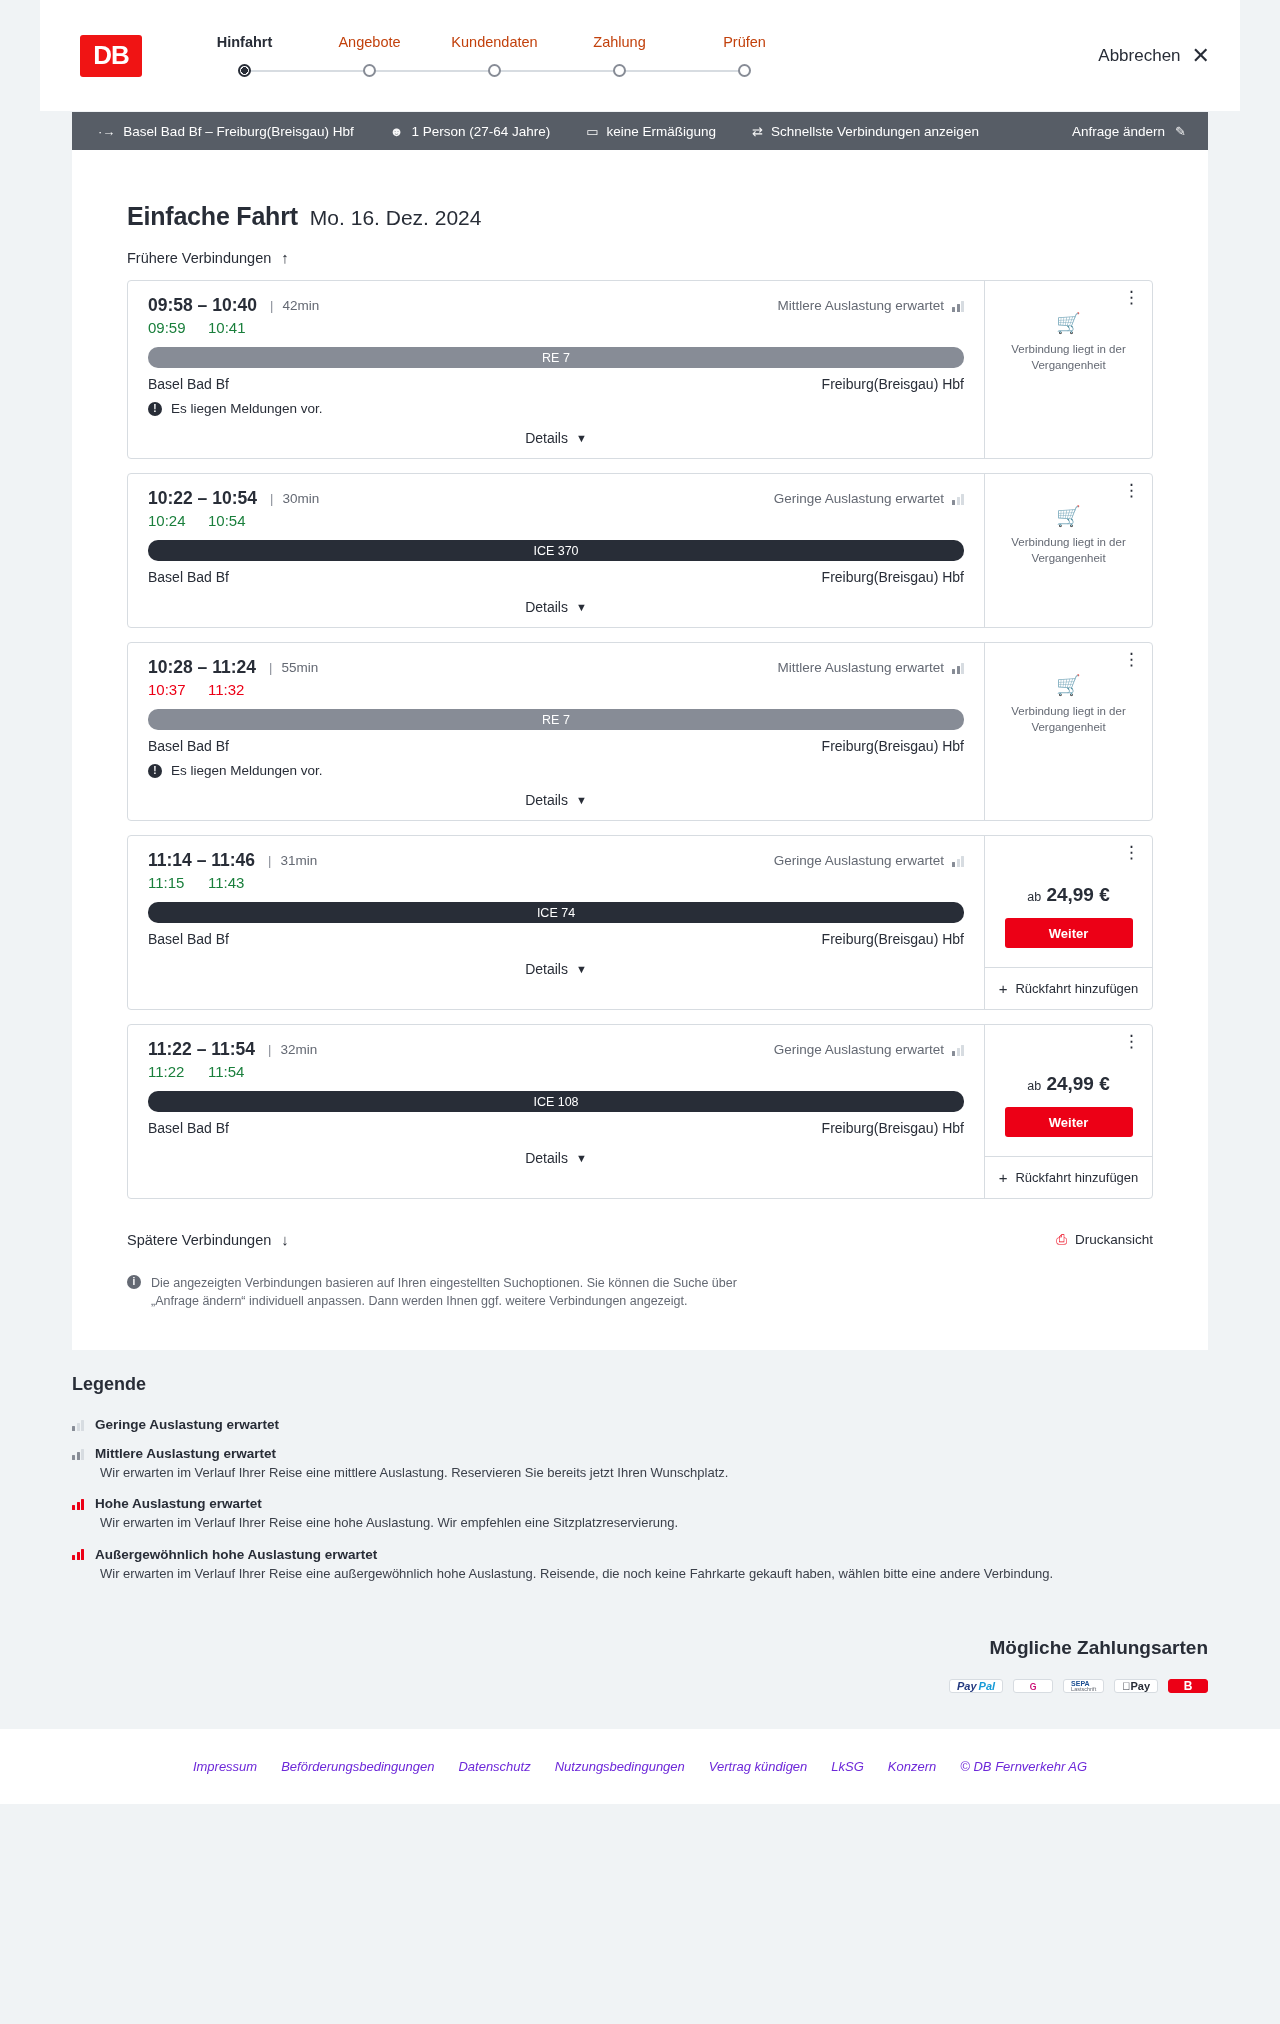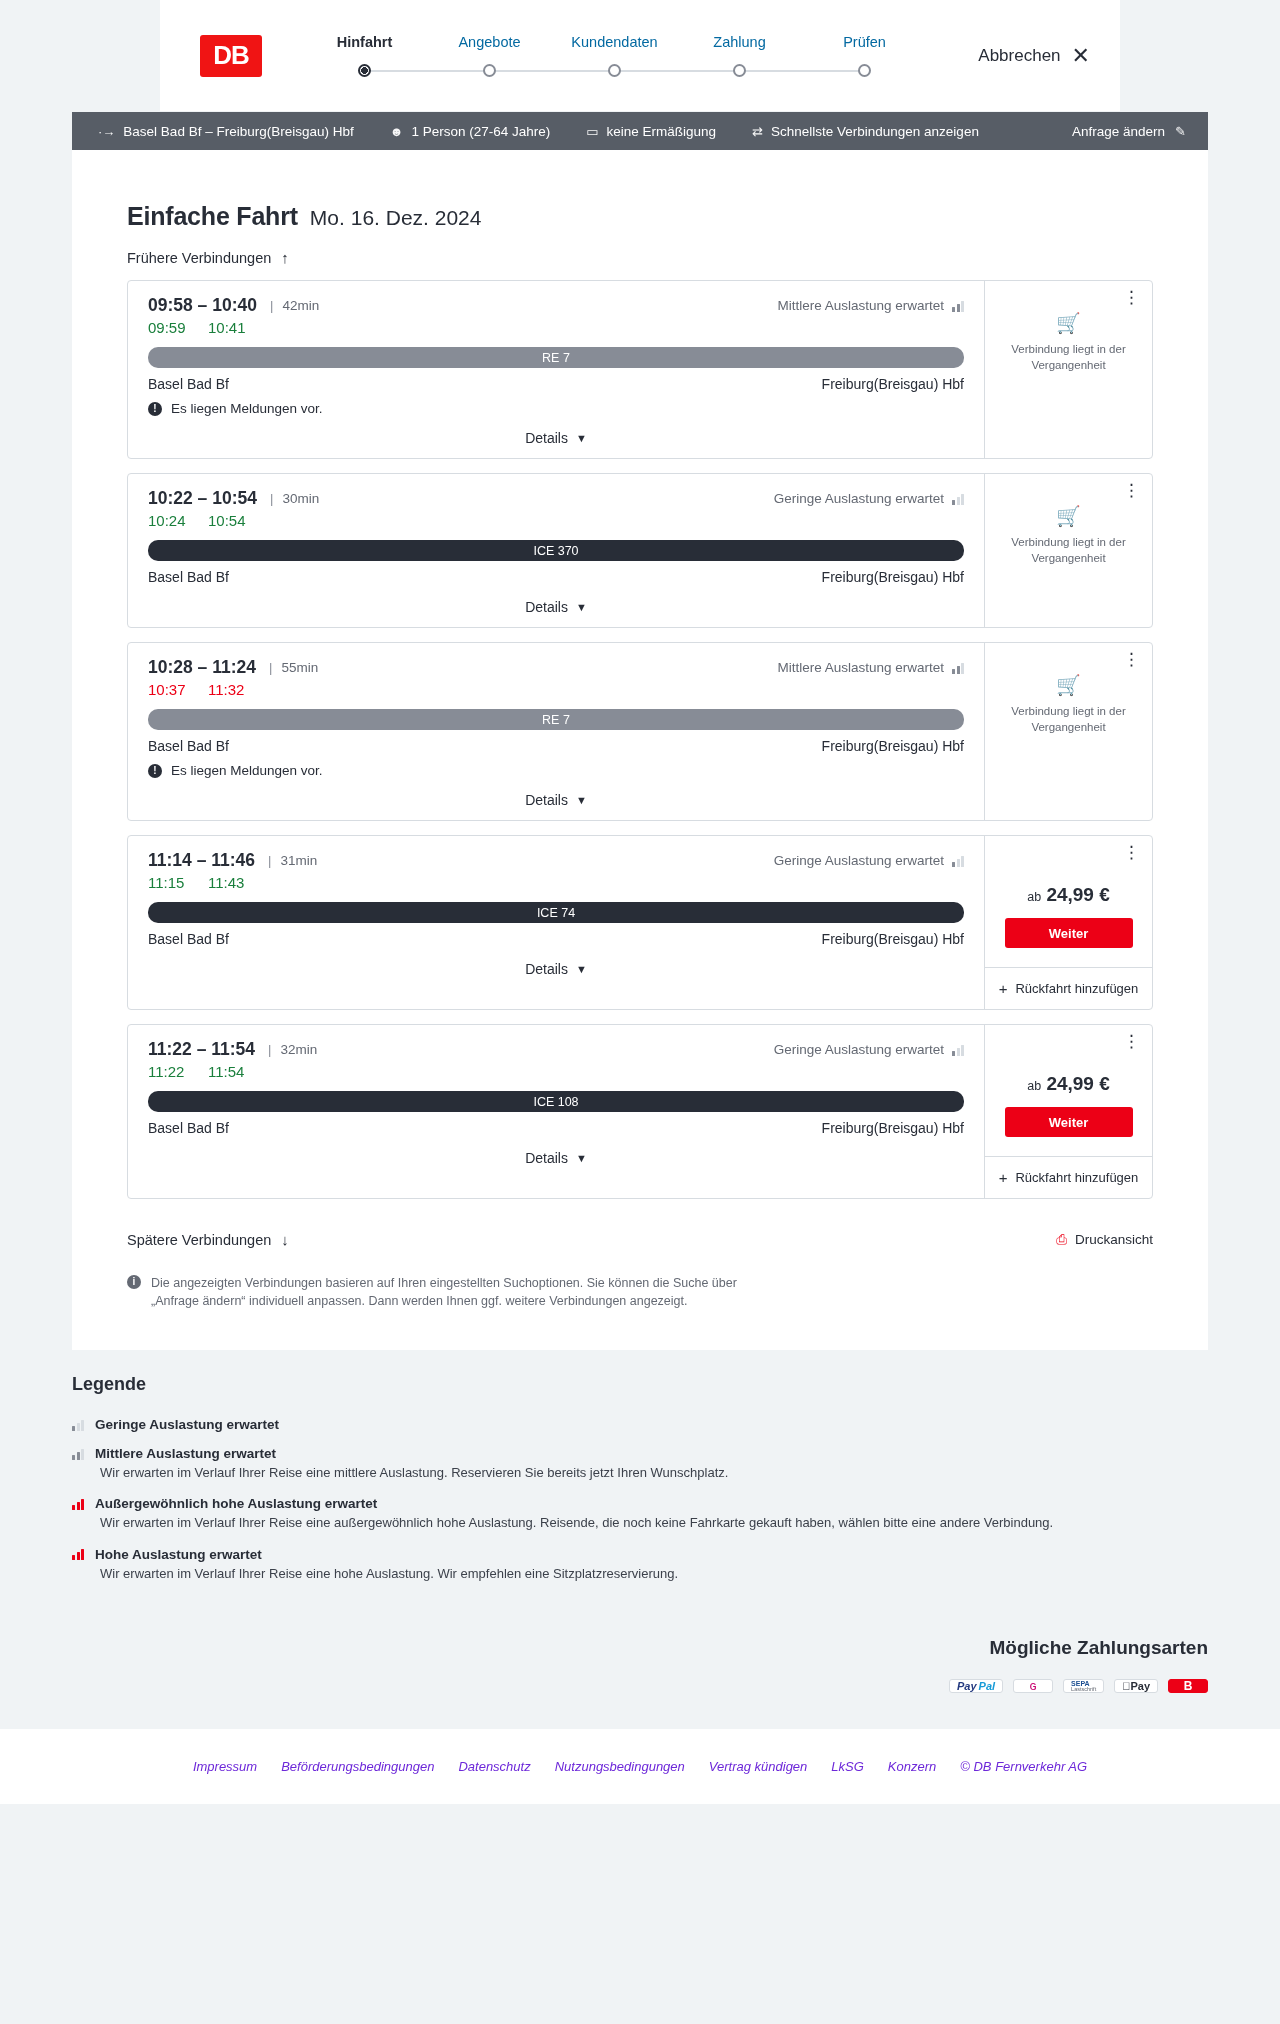--- a/index.html
+++ b/index.html
@@ -9,21 +9,21 @@
     font-family: "Liberation Sans", sans-serif;
     color: #282d37;
   }
   body { width: 1280px; }
 
   .page { width: 1280px; margin: 0 auto; position: relative; }
 
   
   .header {
     background: #fff;
-    width: 960px;
+    width: 1200px;
     margin: 0 auto;
     height: 112px;
     display: flex;
     align-items: center;
     padding: 0 30px 0 40px;
     border-bottom: 1px solid #f0f3f5;
     position: relative;
   }
   .db-logo {
     width: 62px; height: 42px;
@@ -31,21 +31,21 @@
     border-radius: 3px;
     color: #fff;
     font-weight: bold;
     font-size: 26px;
     display: flex; align-items: center; justify-content: center;
     letter-spacing: -1px;
     font-family: "Liberation Sans", sans-serif;
   }
   .stepper { display: flex; align-items: flex-start; margin-left: 40px; }
   .step { width: 125px; text-align: center; position: relative; }
-  .step-label { font-size: 14.5px; color: #0369a1; margin-bottom: 14px; }
+  .step-label { font-size: 14.5px; color: #c2410c; margin-bottom: 14px; }
   .step.active .step-label { color: #282d37; font-weight: bold; }
   .step-dot-row { position: relative; height: 14px; }
   .step-line {
     position: absolute; top: 6px; left: 50%; width: 100%; height: 2px;
     background: #d7dce1;
   }
   .step:last-child .step-line { display: none; }
   .dot {
     width: 13px; height: 13px; border-radius: 50%;
     border: 2px solid #878c96; background: #fff;
@@ -566,39 +566,39 @@
                 <i></i>
                 <i></i>
                 <i></i>
               </span>
               <span class="leg-title">Mittlere Auslastung erwartet</span>
             </div>
             <div class="leg-desc">Wir erwarten im Verlauf Ihrer Reise eine mittlere Auslastung. Reservieren Sie bereits jetzt Ihren Wunschplatz.</div>
           </div>
           <div class="leg-item">
             <div class="leg-head">
+              <span class="bars high">
+                <i></i>
+                <i></i>
+                <i></i>
+              </span>
+              <span class="leg-title">Hohe Auslastung erwartet</span>
+            </div>
+            <div class="leg-desc">Wir erwarten im Verlauf Ihrer Reise eine hohe Auslastung. Wir empfehlen eine Sitzplatzreservierung.</div>
+          </div>
+          <div class="leg-item">
+            <div class="leg-head">
               <span class="bars vhigh">
                 <i></i>
                 <i></i>
                 <i></i>
               </span>
               <span class="leg-title">Außergewöhnlich hohe Auslastung erwartet</span>
             </div>
             <div class="leg-desc">Wir erwarten im Verlauf Ihrer Reise eine außergewöhnlich hohe Auslastung. Reisende, die noch keine Fahrkarte gekauft haben, wählen bitte eine andere Verbindung.</div>
-          </div>
-          <div class="leg-item">
-            <div class="leg-head">
-              <span class="bars high">
-                <i></i>
-                <i></i>
-                <i></i>
-              </span>
-              <span class="leg-title">Hohe Auslastung erwartet</span>
-            </div>
-            <div class="leg-desc">Wir erwarten im Verlauf Ihrer Reise eine hohe Auslastung. Wir empfehlen eine Sitzplatzreservierung.</div>
           </div>
         </div>
     </div>
   </div>
 
   <div class="pay-wrap">
     <div class="pay">
       <h2>Mögliche Zahlungsarten</h2>
       <div class="pay-icons">
         <div class="pay-chip">

